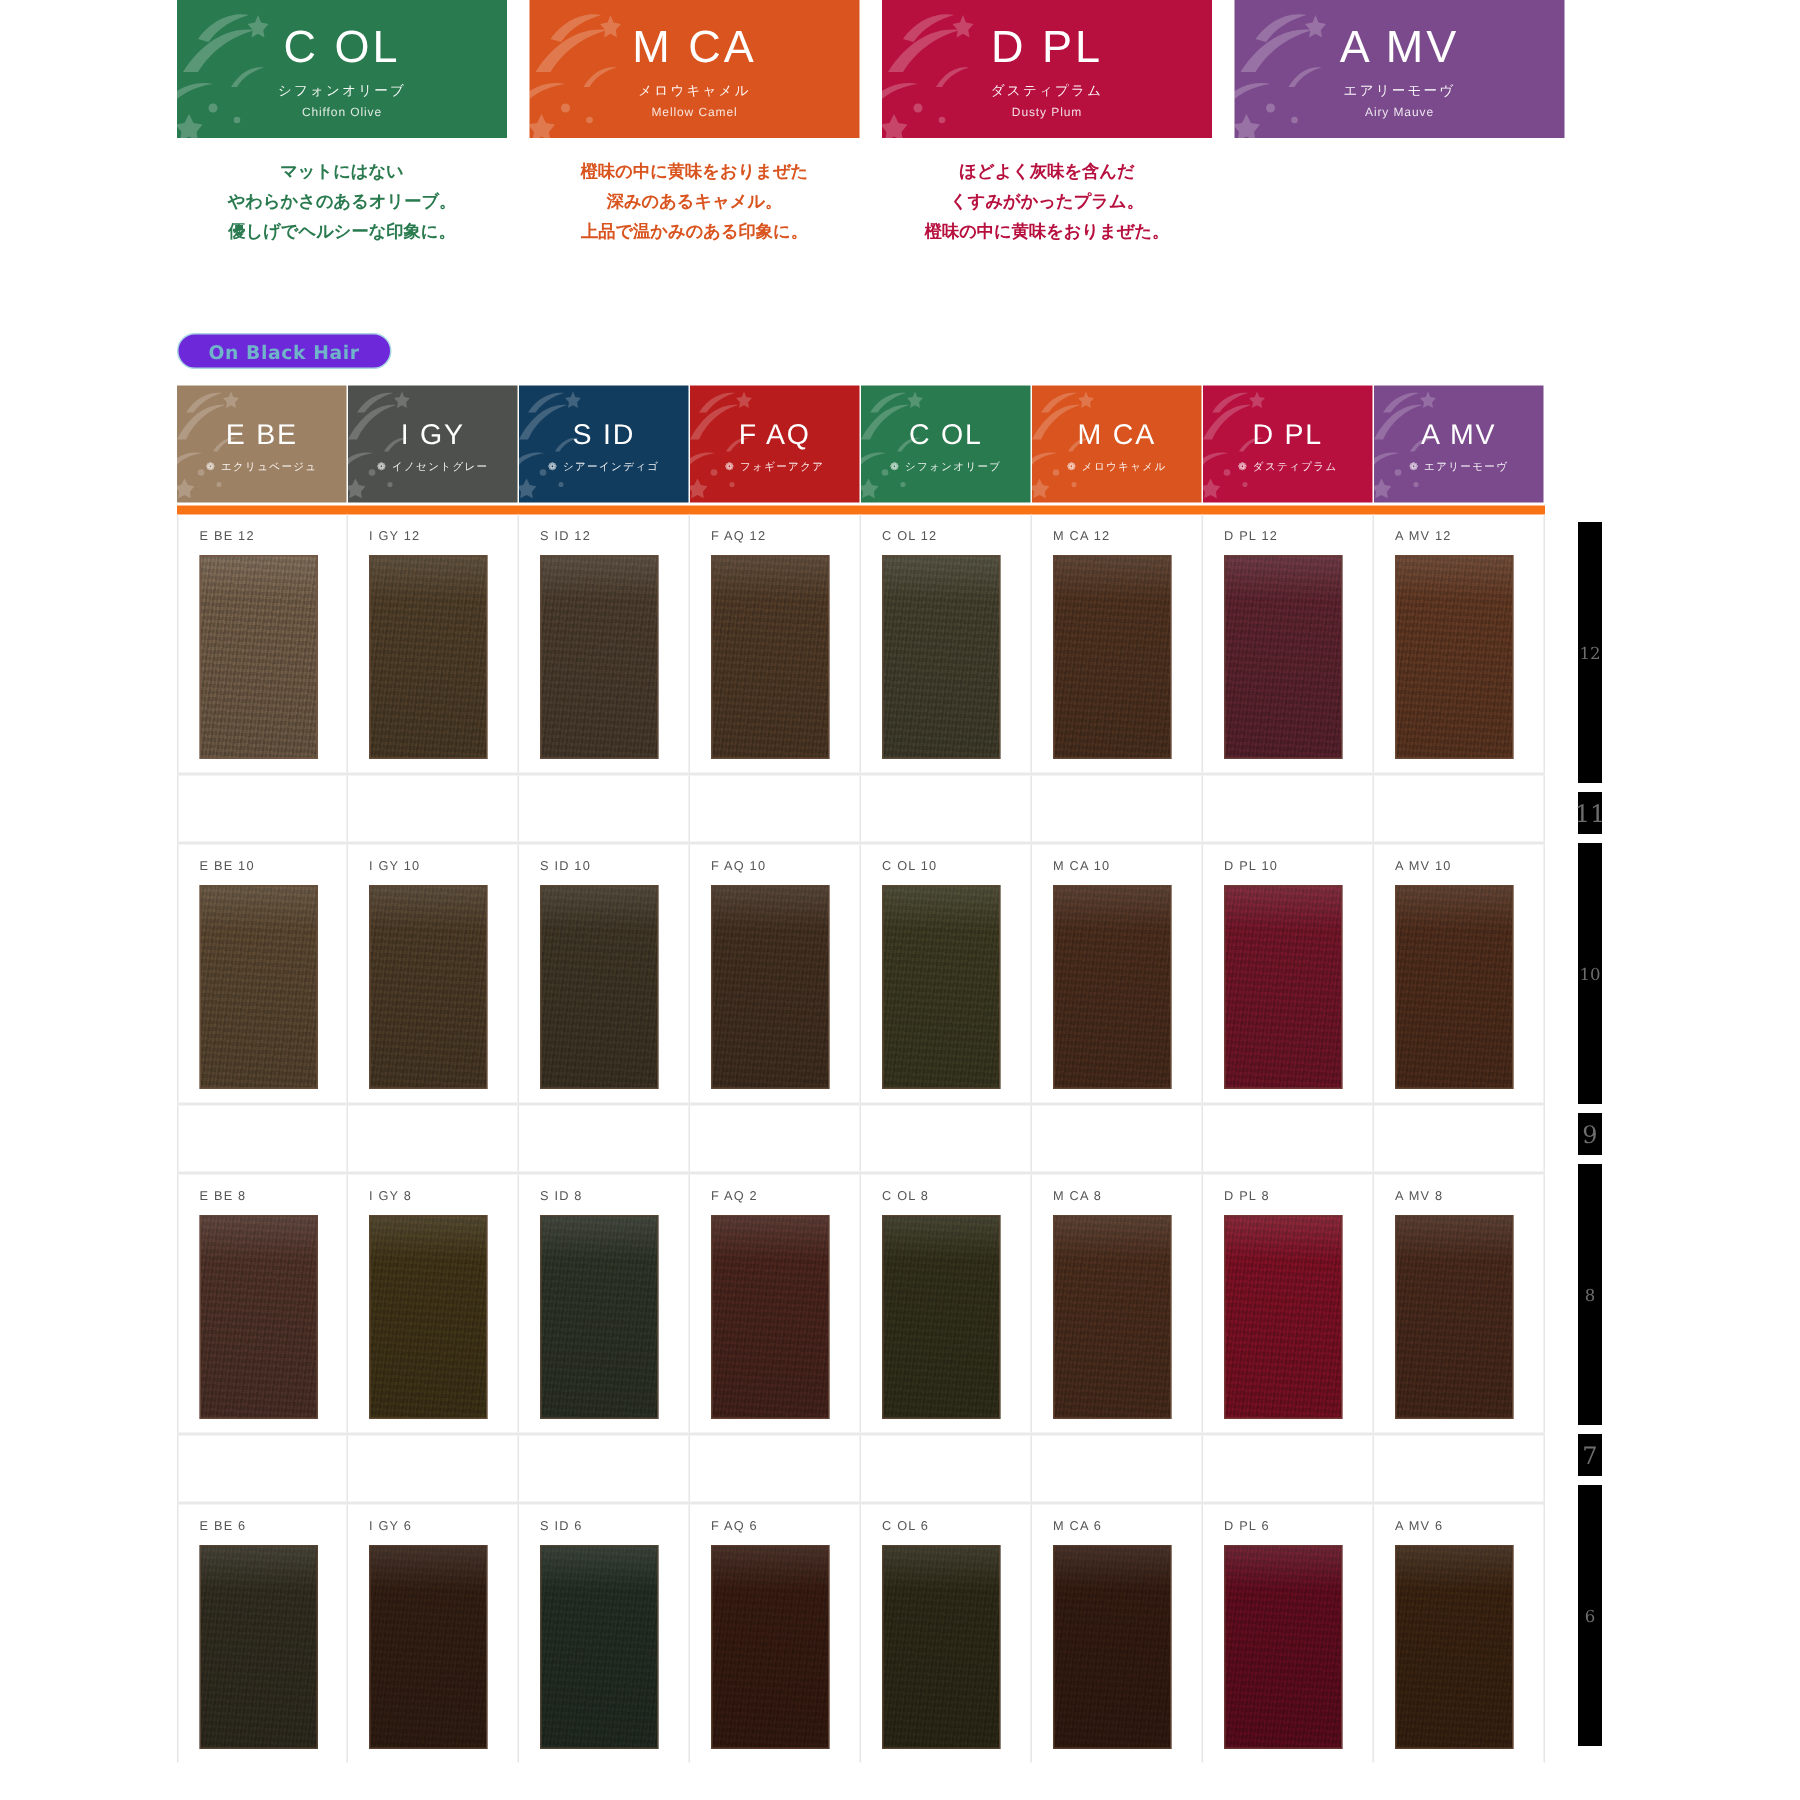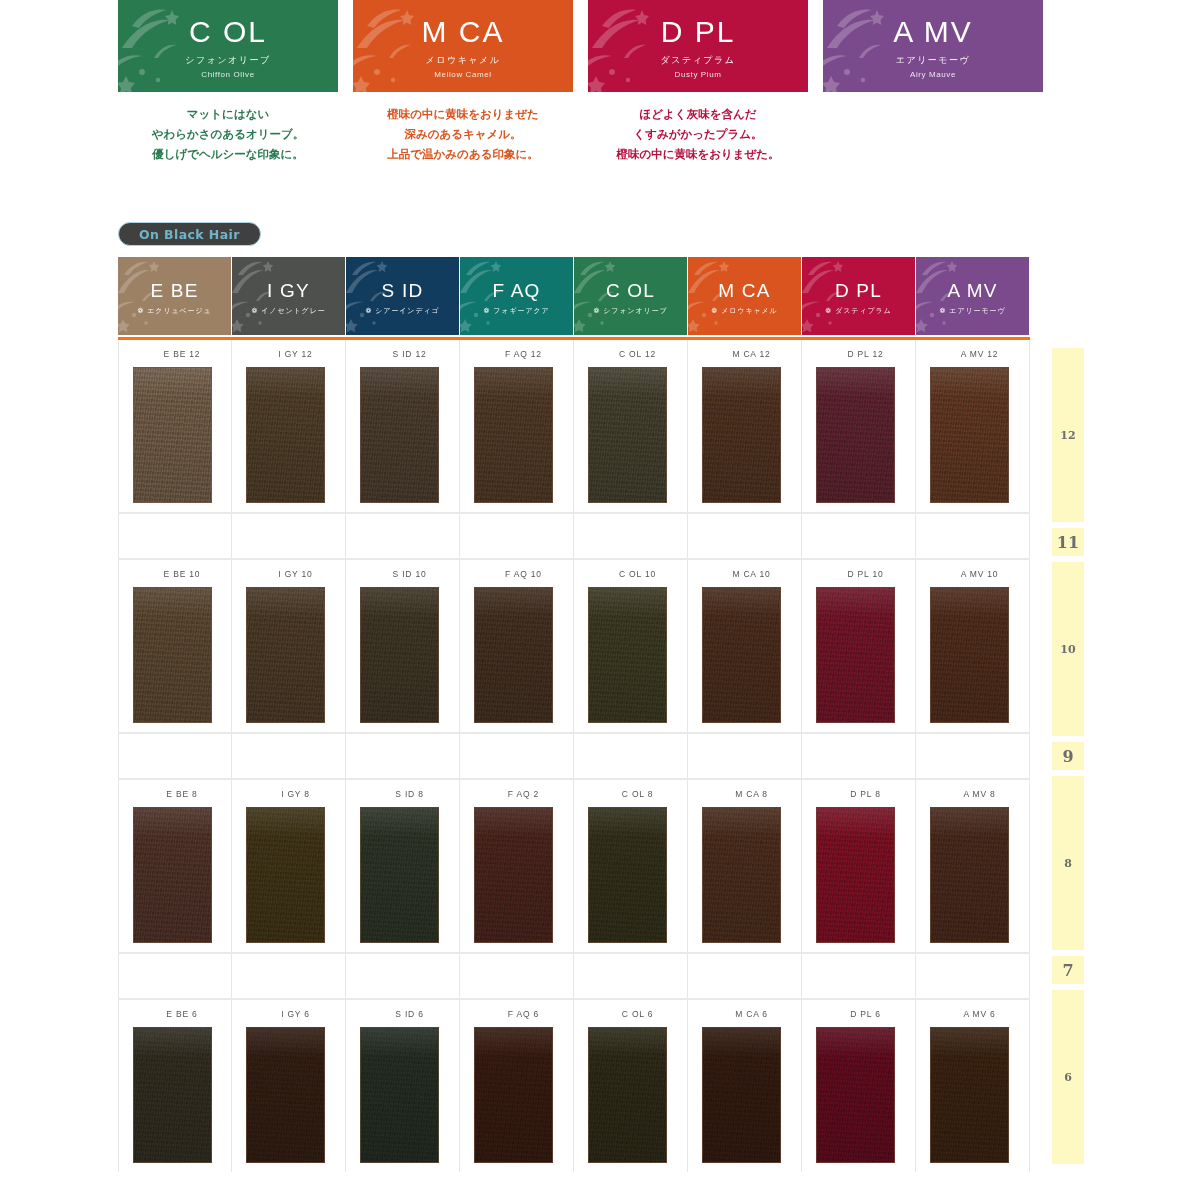--- a/index.html
+++ b/index.html
@@ -45,21 +45,21 @@
     margin-top:12px;text-align:center;font-size:11.5px;line-height:1.75;
     font-family:"DejaVu Sans",sans-serif;font-weight:bold;
   }
 
   
   .pill{
     position:absolute;left:118px;top:222px;
     border:1.4px solid #a9d6e2;border-radius:13px;
     height:22px;padding:0 20px;display:flex;align-items:center;
     color:#6fb4c9;font-size:12.5px;font-weight:bold;letter-spacing:.4px;
-    background:#404040;font-family:"DejaVu Sans",sans-serif;
+    background:#6d28d9;font-family:"DejaVu Sans",sans-serif;
   }
 
   
   .chart{
     position:absolute;left:118px;top:257px;width:912px;
   }
   .hdr-row{display:flex;height:80px;}
   .hdr-cell{width:114px;box-sizing:border-box;padding-right:18px;}
   .hdr-card{
     position:relative;width:113px;height:78px;overflow:hidden;
@@ -69,21 +69,21 @@
     position:relative;z-index:2;color:#fff;font-size:19px;letter-spacing:1.2px;
     font-weight:300;line-height:1;margin-top:5px;
   }
   .hc-kana{
     position:relative;z-index:2;color:#fff;font-size:7px;letter-spacing:.9px;
     margin-top:6px;opacity:.92;font-family:"DejaVu Sans",sans-serif;
   }
   .orn-s{position:absolute;left:-4px;top:-4px;width:62px;height:86px;opacity:.2;}
   .orn-s svg{width:100%;height:100%;display:block;}
 
-  .grid{position:relative;border-top:3px solid #f97316;text-align:center;}
+  .grid{position:relative;border-top:6px solid #f97316;}
   .grow{display:flex;position:relative;}
   .gcell{
     width:114px;box-sizing:border-box;
     border-right:1px solid #e6e6e6;
     padding:9px 0 0 14px;
   }
   .gcell:first-child{border-left:1px solid #e6e6e6;}
   .glabel{
     font-size:8.5px;color:#555;letter-spacing:.8px;height:13px;
     white-space:nowrap;
@@ -111,23 +111,23 @@
     background:linear-gradient(180deg,rgba(255,255,255,.10),rgba(0,0,0,.0) 22%,rgba(0,0,0,.10));
   }
   .grow.spacer .gcell{padding:0;height:44px;}
   .grow.main .gcell{height:172px;}
   .rule{height:1px;background:#e4e4e4;width:912px;}
   .rule.thick{height:2px;background:#e9e9e9;}
 
   
   .levels{position:absolute;left:1052px;top:348px;width:32px;}
   .lv{
-    background:#fef9c3;width:32px;
+    background:#000000;width:16px;
     display:flex;align-items:center;justify-content:center;
-    color:#6d6d6d;font-size:11px;font-weight:bold;
+    color:#6d6d6d;font-size:11px;font-weight:normal;
     margin-bottom:6px;font-family:"DejaVu Serif",serif;
   }
   .lv.big{height:174px;}
   .lv.small{height:28px;font-size:16px;}
 </style>
 </head>
 <body>
 
 <div class="feature-row">
   <div class="feature-cell">
@@ -294,21 +294,21 @@
                 <path d="M40 8l1.5 3.6 3.8.7-2.6 2.9.6 3.8-3.3-1.9-3.3 1.9.6-3.8-2.6-2.9 3.8-.7z"></path>
                 <path d="M28 48c4-7 10-10 16-9-5 1-10 4-13 9z"></path>
               </g>
             </svg>
           </span>
           <span class="hc-code">S ID</span>
           <span class="hc-kana">❁ シアーインディゴ</span>
         </div>
       </div>
       <div class="hdr-cell">
-        <div class="hdr-card" style="background:#0f766e">
+        <div class="hdr-card" style="background:#b91c1c">
           <span class="orn-s">
             <svg viewBox="0 0 62 86">
               <g fill="#ffffff">
                 <path d="M4 40c9-17 21-24 32-23-10 3-20 10-26 23z"></path>
                 <path d="M10 22c7-11 17-14 24-13-7 2-14 6-19 13z"></path>
                 <path d="M2 54c6-5 13-6 19-5-7 1-14 4-17 8z"></path>
                 <circle cx="20" cy="62" r="2.2"></circle>
                 <circle cx="32" cy="70" r="1.7"></circle>
                 <path d="M9 66l2.2 4.4 4.4.8-3 3.6.6 4.4-4.2-2.2-4.2 2.2.6-4.4-3-3.6 4.4-.8z"></path>
                 <path d="M40 8l1.5 3.6 3.8.7-2.6 2.9.6 3.8-3.3-1.9-3.3 1.9.6-3.8-2.6-2.9 3.8-.7z"></path>

